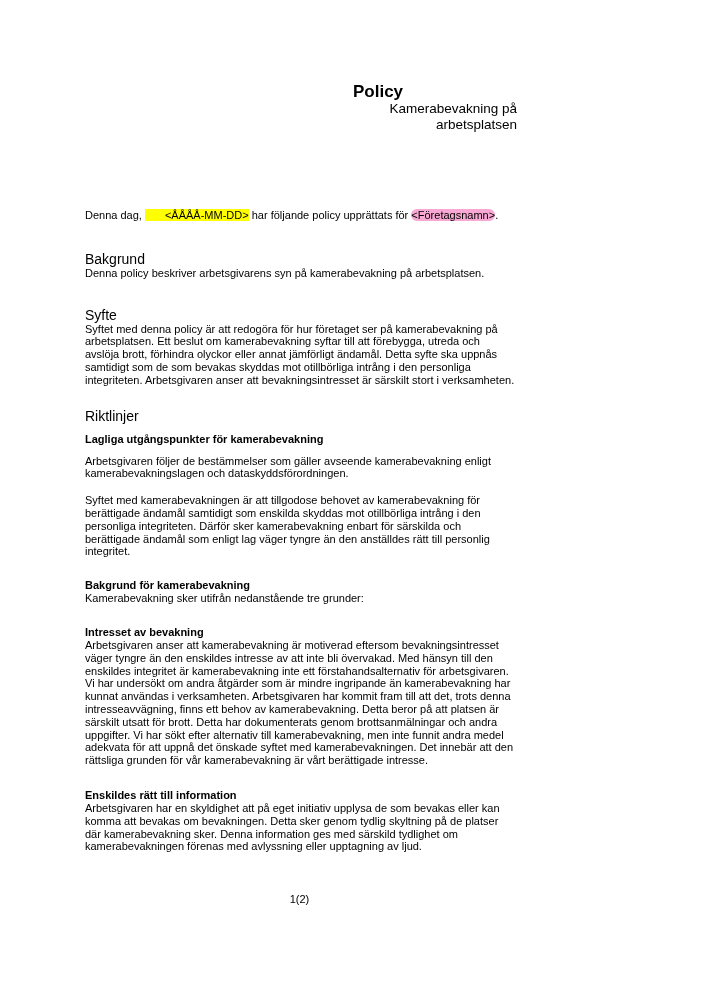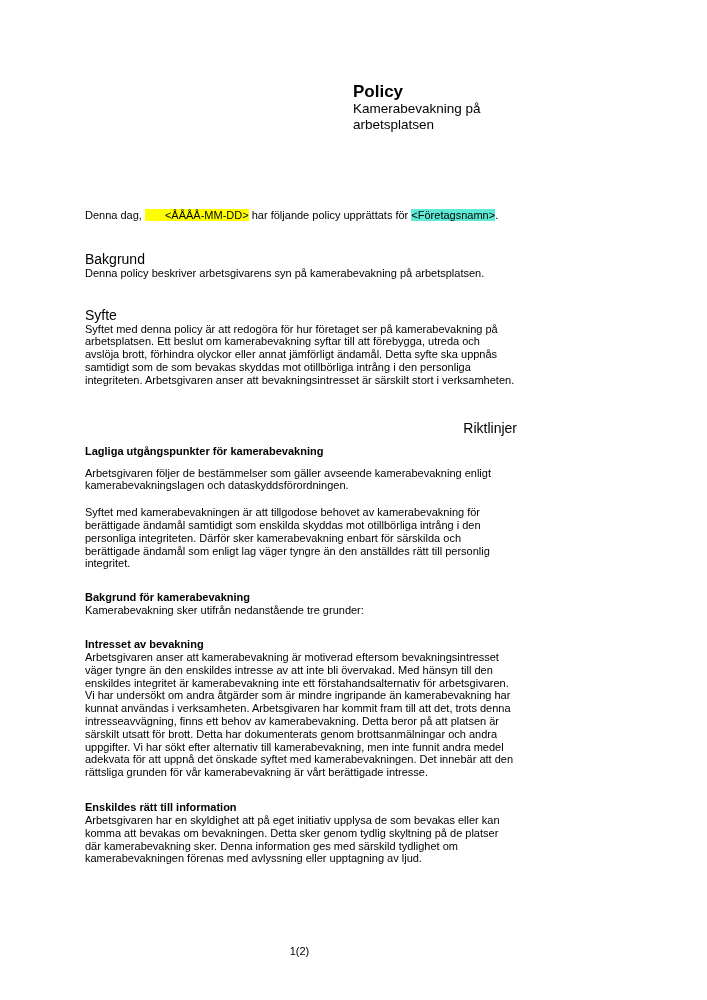--- a/index.html
+++ b/index.html
@@ -27,20 +27,21 @@
     margin-left: 268px;
   }
   .doc-title {
     font-size: 17px;
     font-weight: bold;
     line-height: 19px;
   }
   .doc-subtitle {
     font-size: 13.5px;
     line-height: 16px;
+    text-align: right;
   }
   
   .p {
     font-size: 11px;
     line-height: 12.8px;
     margin: 0;
   }
   .h-main {
     font-size: 14px;
     font-weight: normal;
@@ -60,50 +61,50 @@
     margin: 15px 0 0 0;
     padding-left: 19px;
     font-size: 11px;
     line-height: 12.8px;
   }
   ol.principles li {
     padding-left: 3px;
   }
   .footer {
     position: absolute;
-    top: 945px;
+    top: 893px;
     left: 0;
     right: 0;
     text-align: center;
     font-size: 11px;
     line-height: 13px;
   }
   
   .mt6  { margin-top: 0; }
   .mt9  { margin-top: 9px; }
   .mt14 { margin-top: 14px; }
   .mt21 { margin-top: 21px; }
   .mt22 { margin-top: 22px; }
   .mt28 { margin-top: 28px; }
   .mt30 { margin-top: 30px; }
-  .mt34 { margin-top: 34px; text-align: right; }
+  .mt34 { margin-top: 22px; }
   .mt76 { margin-top: 76px; }
 </style>
 </head>
 <body>
 
 <div class="page">
   <div class="content">
 
     <div class="title-block">
       <div class="doc-title">Policy</div>
       <div class="doc-subtitle">Kamerabevakning på arbetsplatsen</div>
     </div>
 
-    <p class="p mt76"><span>Denna dag, </span><span class="highlight" style="background: rgb(255, 255, 0); padding-left: 20px;">&lt;ÅÅÅÅ-MM-DD&gt;</span><span> har följande policy upprättats för </span><span class="highlight" style="background: #5eead4;">&lt;Företagsnamn&gt;</span><span>.</span></p>
+    <p class="p mt76"><span>Denna dag, </span><span class="highlight" style="background: rgb(255, 255, 0); padding-left: 20px;">&lt;ÅÅÅÅ-MM-DD&gt;</span><span> har följande policy upprättats för </span><span class="highlight" style="background: #f9a8d4; border-radius: 6px;">&lt;Företagsnamn&gt;</span><span>.</span></p>
 
     <h1 class="h-main mt30">Bakgrund</h1>
     <p class="p mt6">Denna policy beskriver arbetsgivarens syn på kamerabevakning på arbetsplatsen.</p>
 
     <h1 class="h-main mt28">Syfte</h1>
     <p class="p mt6">Syftet med denna policy är att redogöra för hur företaget ser på kamerabevakning på arbetsplatsen. Ett beslut om kamerabevakning syftar till att förebygga, utreda och avslöja brott, förhindra olyckor eller annat jämförligt ändamål. Detta syfte ska uppnås samtidigt som de som bevakas skyddas mot otillbörliga intrång i den personliga integriteten. Arbetsgivaren anser att bevakningsintresset är särskilt stort i verksamheten.</p>
 
     <h1 class="h-main mt34">Riktlinjer</h1>
 
     <h2 class="h-sub mt9">Lagliga utgångspunkter för kamerabevakning</h2>

